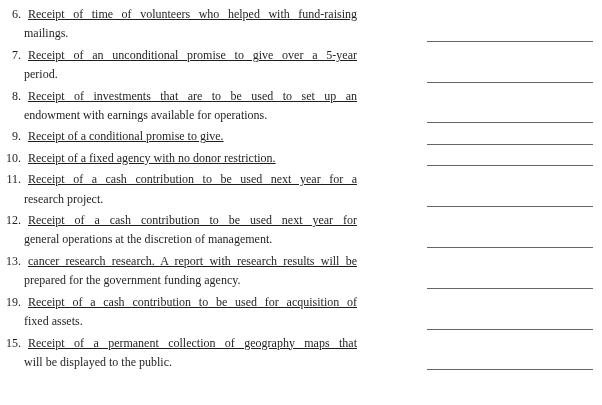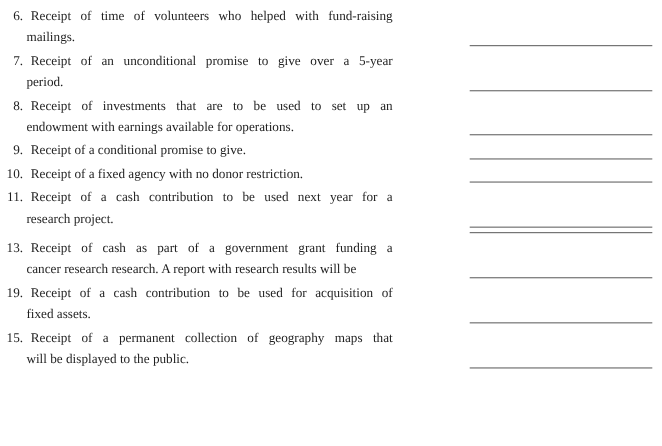--- a/index.html
+++ b/index.html
@@ -35,21 +35,21 @@
     position: absolute;
     left: 0; top: 0;
     width: 19px;
     text-align: right;
     display: block;
   }
   .lines { margin-left: 22px; }
   .line {
     text-align: justify;
   }
-  .line:first-child { text-indent: 4px; }
+  .line:first-child { text-indent: 4px; text-decoration: underline; }
   
   .line:not(:last-child) {
     text-align-last: justify;
     -moz-text-align-last: justify;
   }
   .blank {
     width: 166px;
     flex: 0 0 166px;
     margin-left: auto;
     height: 0;
@@ -120,29 +120,36 @@
       <span class="num">11.</span>
       <div class="lines">
             <div class="line">Receipt of a cash contribution to be used next year for a</div>
             <div class="line">research project.</div>
           </div>
     </div>
     <div class="blank"></div>
   </div>
 
   <div class="item">
+    <div class="item-text">
+      <span class="num">12.</span>
+      <div class="lines">
+            <div class="line">Receipt of a cash contribution to be used next year for</div>
+            <div class="line">general operations at the discretion of management.</div>
+          </div>
+    </div>
     <div class="blank"></div>
   </div>
 
   <div class="item">
     <div class="item-text">
       <span class="num">13.</span>
       <div class="lines">
-            <div class="line">Receipt of cash as part of a government grant funding a</div>
             <div class="line">cancer research research. A report with research results will be</div>
+            <div class="line">prepared for the government funding agency.</div>
           </div>
     </div>
     <div class="blank"></div>
   </div>
 
   <div class="item">
     <div class="item-text">
       <span class="num">19.</span>
       <div class="lines">
             <div class="line">Receipt of a cash contribution to be used for acquisition of</div>

